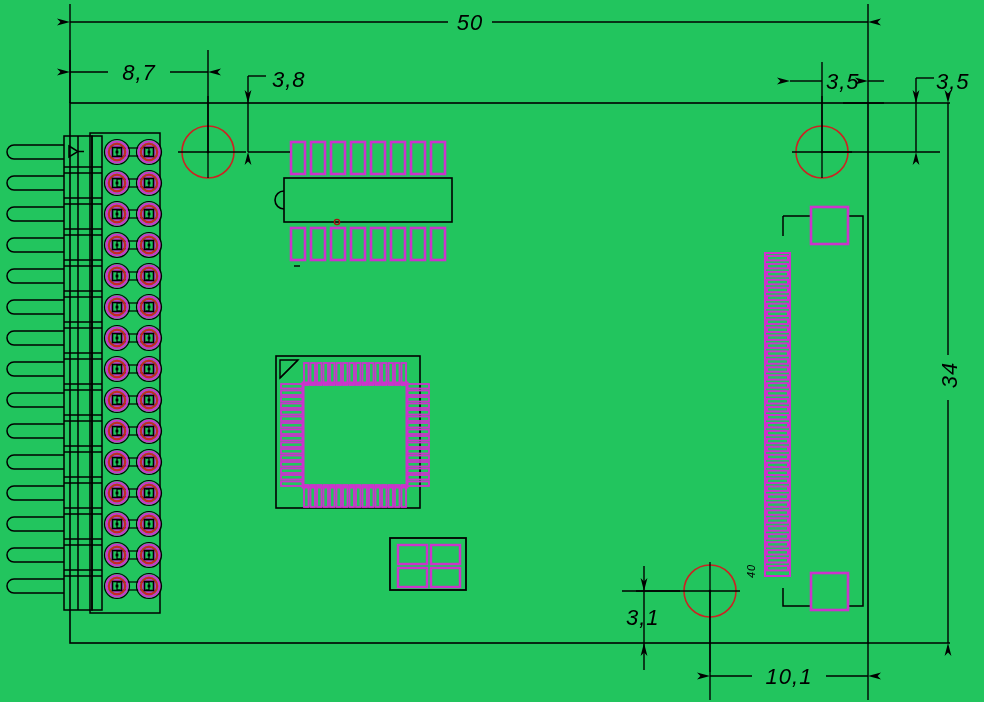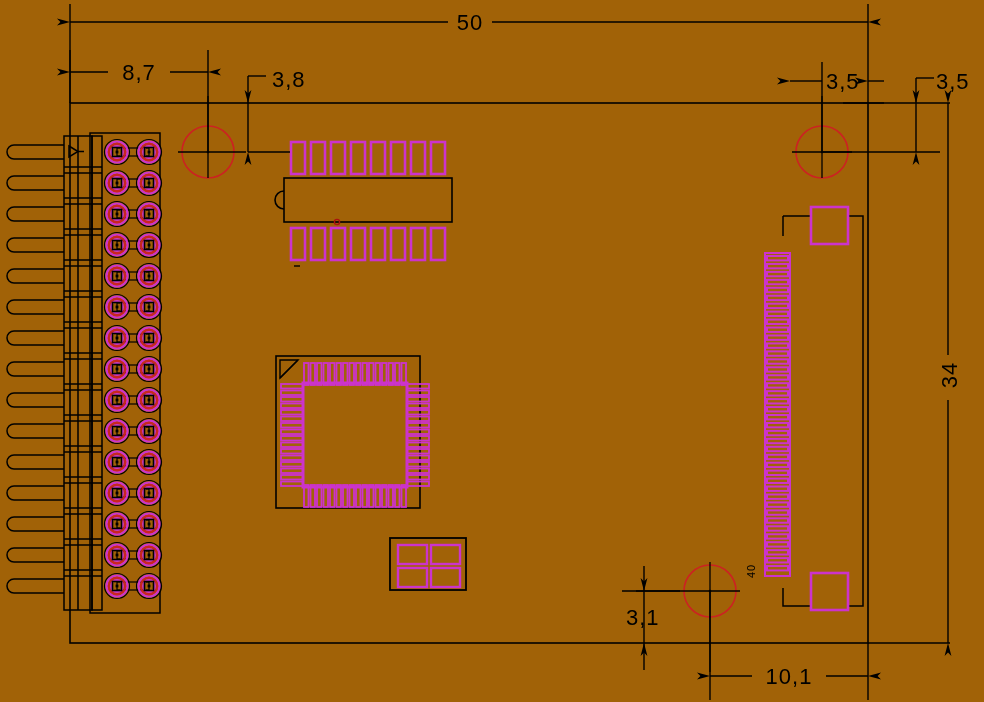--- a/index.html
+++ b/index.html
@@ -1,21 +1,22 @@
 <!DOCTYPE html>
 <html><head>
 <meta charset="utf-8">
 <style>
   html,body{margin:0;padding:0;background:#ffffff;}
   body{font-family:"Liberation Sans",sans-serif;}
   #stage{
     position:relative;
     width:984px;height:702px;
-    background:#a16207;
+    background:#22c55e;
     overflow:hidden;
+    font-style:italic;
   }
   #stage svg{position:absolute;left:0;top:0;}
   .dimtext{
     font-family:"Liberation Sans",sans-serif;
     font-size:22px;
     fill:#000000;
     letter-spacing:1px;
   }
 </style>
 </head>

